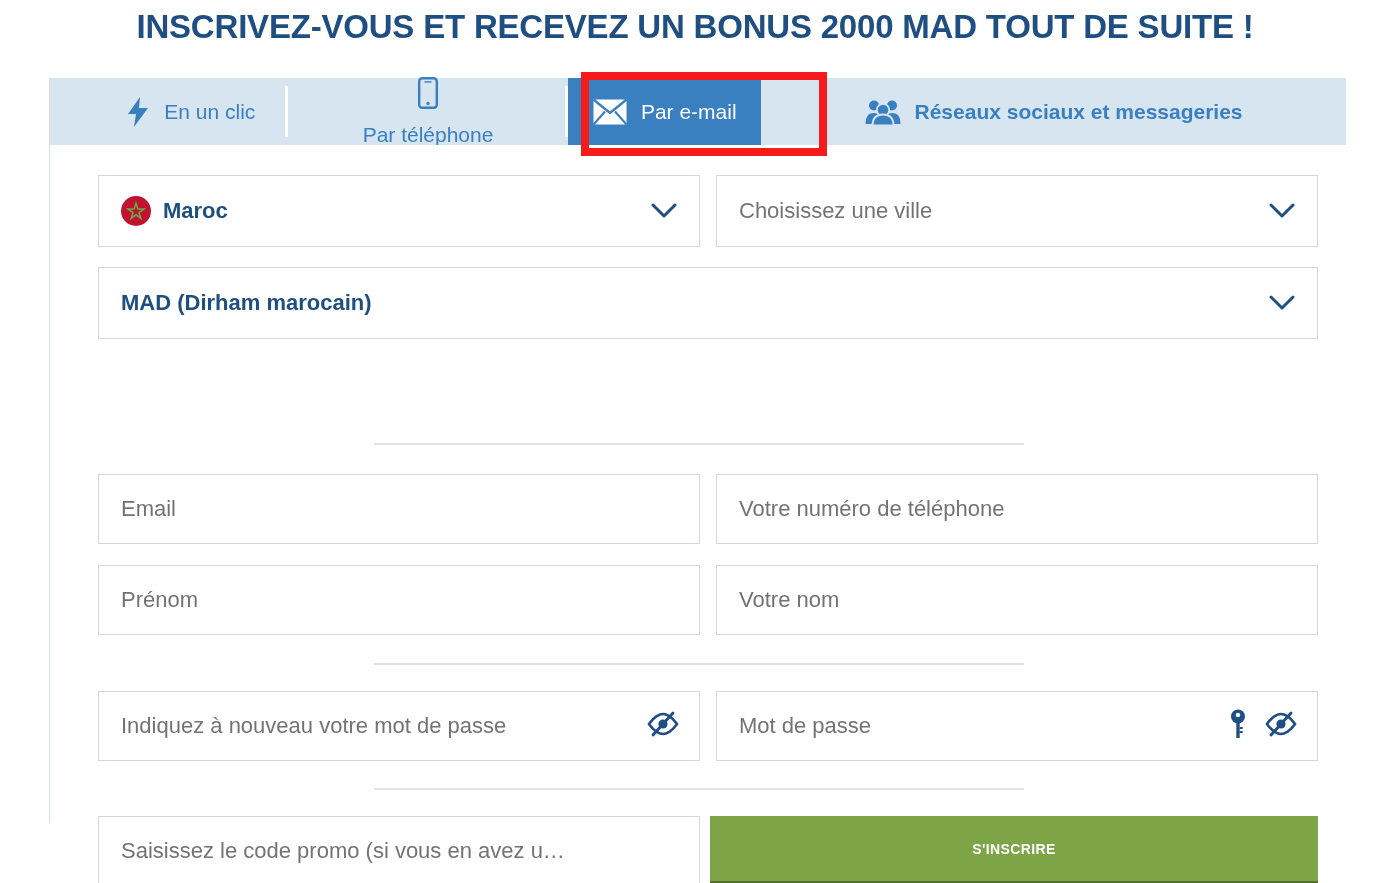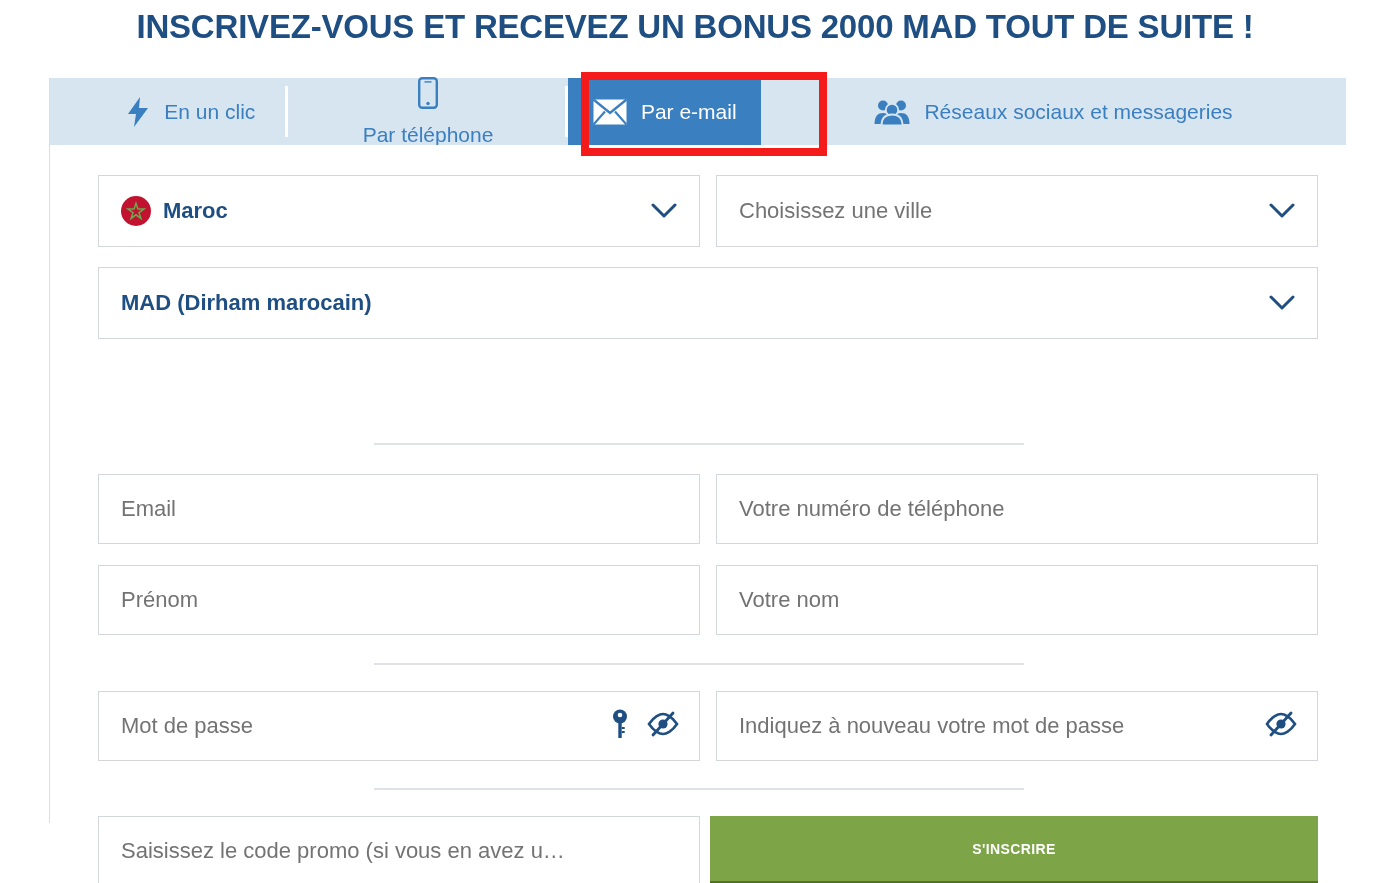--- a/index.html
+++ b/index.html
@@ -71,21 +71,21 @@
     position: absolute;
     right: 0;
     top: 8px;
     bottom: 8px;
     width: 3px;
     background: #ffffff;
   }
   .tab-clic     { width: 242px; padding-left: 44px; }
   .tab-phone    { width: 287px; flex-direction: column; }
   .tab-email    { width: 197px; }
-  .tab-social   { width: 598px; }
+  .tab-social   { width: 598px; font-weight: bold; }
 
   .tab.active {
     background: #3a7fc0;
     color: #ffffff;
   }
   .tab .tab-icon {
     display: inline-flex;
     align-items: center;
     justify-content: center;
     flex: 0 0 auto;
@@ -322,20 +322,33 @@
         <span class="field-text placeholder">Prénom</span>
       </div>
       <div class="field">
         <span class="field-text placeholder">Votre nom</span>
       </div>
     </div>
 
     <div class="divider" style="top:518px;"></div>
 
     <div class="row" style="top:546px;">
+
+      <div class="field">
+        <span class="field-text placeholder">Indiquez à nouveau votre mot de passe</span>
+        <span class="pw-icons">
+          <span>
+            <svg width="32" height="26" viewBox="0 0 32 26" aria-hidden="true">
+              <path d="M2 13 C7 5.5 13 3 16 3 C19 3 25 5.5 30 13 C25 20.5 19 23 16 23 C13 23 7 20.5 2 13 Z" fill="none" stroke="#1f4f82" stroke-width="2.6"></path>
+              <circle cx="16" cy="13" r="4.6" fill="#1f4f82"></circle>
+              <path d="M6 24 L26 2" stroke="#1f4f82" stroke-width="2.8" stroke-linecap="round"></path>
+            </svg>
+          </span>
+        </span>
+      </div>
 
       <div class="field">
         <span class="field-text placeholder">Mot de passe</span>
         <span class="pw-icons">
           <span>
             <svg width="18" height="30" viewBox="0 0 18 30" aria-hidden="true">
               <circle cx="9" cy="7.5" r="7" fill="#1f4f82"></circle>
               <circle cx="9" cy="6" r="2.3" fill="#ffffff"></circle>
               <rect x="7.3" y="13" width="3.4" height="16" fill="#1f4f82"></rect>
               <rect x="10.7" y="18" width="3" height="2" fill="#1f4f82"></rect>
@@ -344,33 +357,20 @@
           </span>
           <span>
             <svg width="32" height="26" viewBox="0 0 32 26" aria-hidden="true">
               <path d="M2 13 C7 5.5 13 3 16 3 C19 3 25 5.5 30 13 C25 20.5 19 23 16 23 C13 23 7 20.5 2 13 Z" fill="none" stroke="#1f4f82" stroke-width="2.6"></path>
               <circle cx="16" cy="13" r="4.6" fill="#1f4f82"></circle>
               <path d="M6 24 L26 2" stroke="#1f4f82" stroke-width="2.8" stroke-linecap="round"></path>
             </svg>
           </span>
         </span>
       </div>
-
-      <div class="field">
-        <span class="field-text placeholder">Indiquez à nouveau votre mot de passe</span>
-        <span class="pw-icons">
-          <span>
-            <svg width="32" height="26" viewBox="0 0 32 26" aria-hidden="true">
-              <path d="M2 13 C7 5.5 13 3 16 3 C19 3 25 5.5 30 13 C25 20.5 19 23 16 23 C13 23 7 20.5 2 13 Z" fill="none" stroke="#1f4f82" stroke-width="2.6"></path>
-              <circle cx="16" cy="13" r="4.6" fill="#1f4f82"></circle>
-              <path d="M6 24 L26 2" stroke="#1f4f82" stroke-width="2.8" stroke-linecap="round"></path>
-            </svg>
-          </span>
-        </span>
-      </div>
     </div>
 
     <div class="divider" style="top:643px;"></div>
 
     <div class="row" style="top:671px;">
 
       <div class="field">
         <span class="field-text placeholder">Saisissez le code promo (si vous en avez u…</span>
       </div>
 

